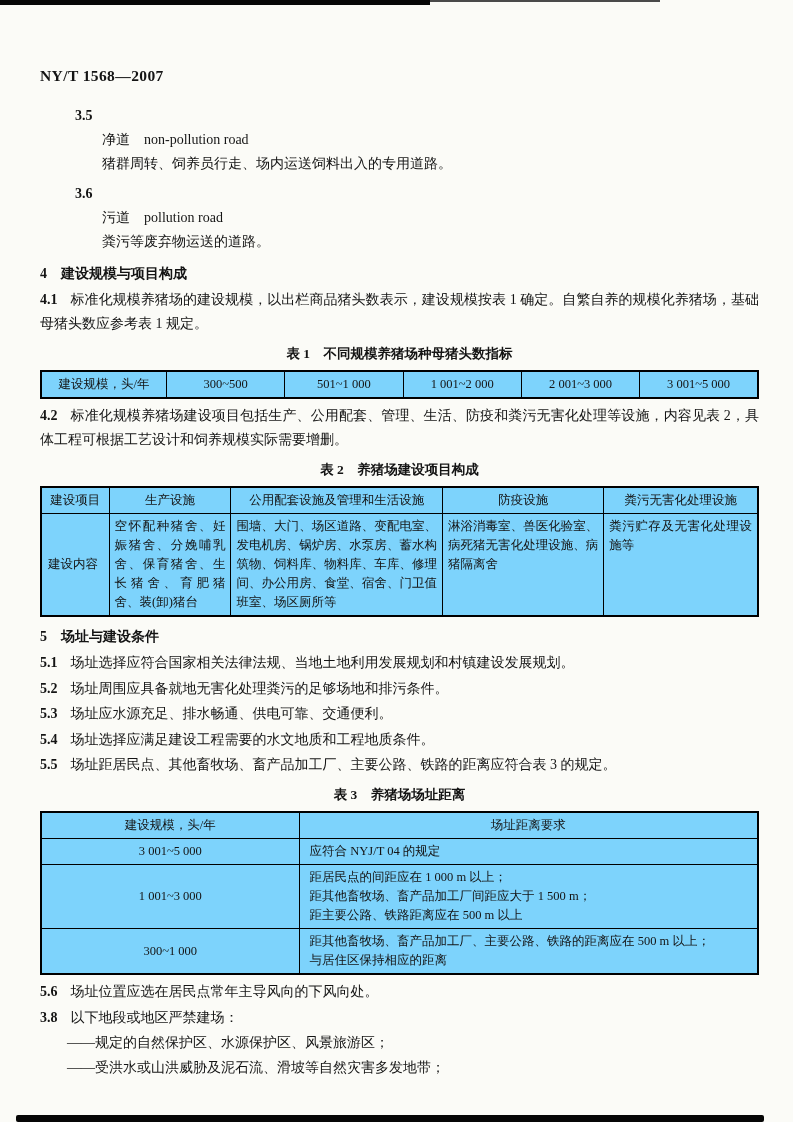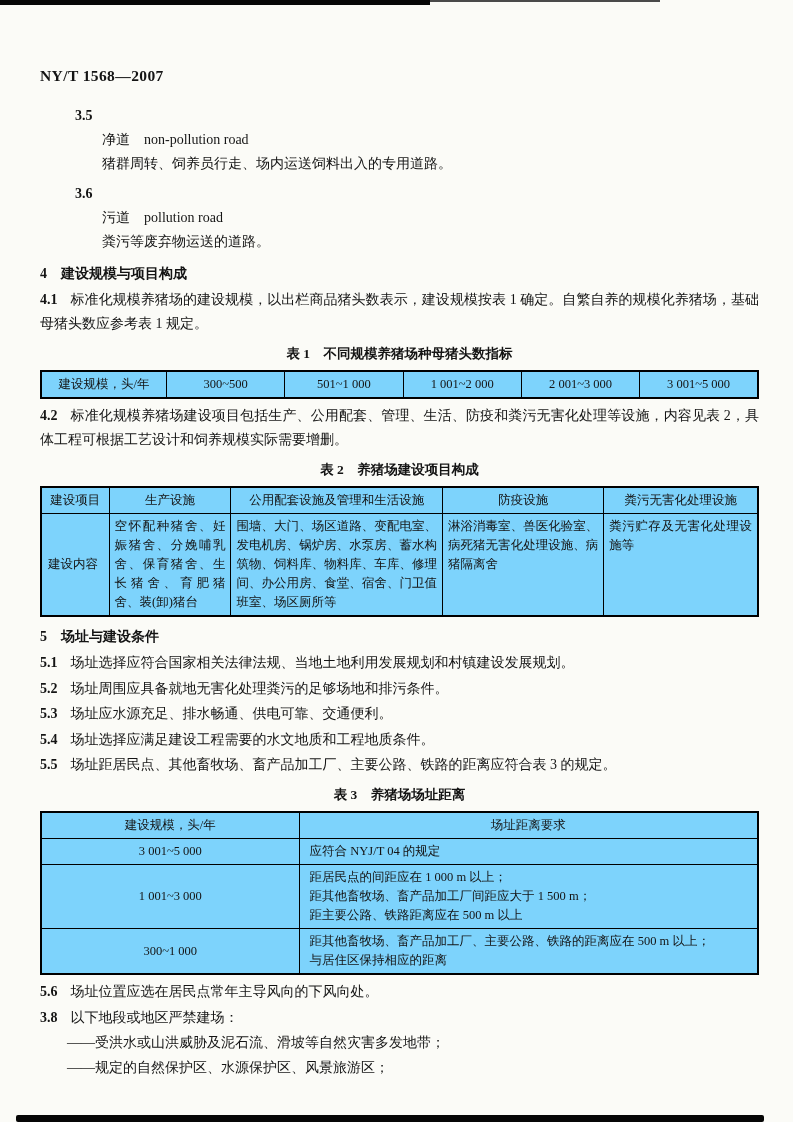--- a/index.html
+++ b/index.html
@@ -164,16 +164,16 @@
         <td class="scale">300~1 000</td>
         <td class="req">距其他畜牧场、畜产品加工厂、主要公路、铁路的距离应在 500 m 以上；
 与居住区保持相应的距离</td>
       </tr>
     </tbody>
   </table>
 
   <p class="para"><span class="clause-num">5.6</span><span>场址位置应选在居民点常年主导风向的下风向处。</span></p>
   <p class="para"><span class="clause-num">3.8</span><span>以下地段或地区严禁建场：</span></p>
 
+  <div class="dash-item">——规定的自然保护区、水源保护区、风景旅游区；</div>
   <div class="dash-item">——受洪水或山洪威胁及泥石流、滑坡等自然灾害多发地带；</div>
-  <div class="dash-item">——规定的自然保护区、水源保护区、风景旅游区；</div>
 
 </div>
 
 </body></html>

